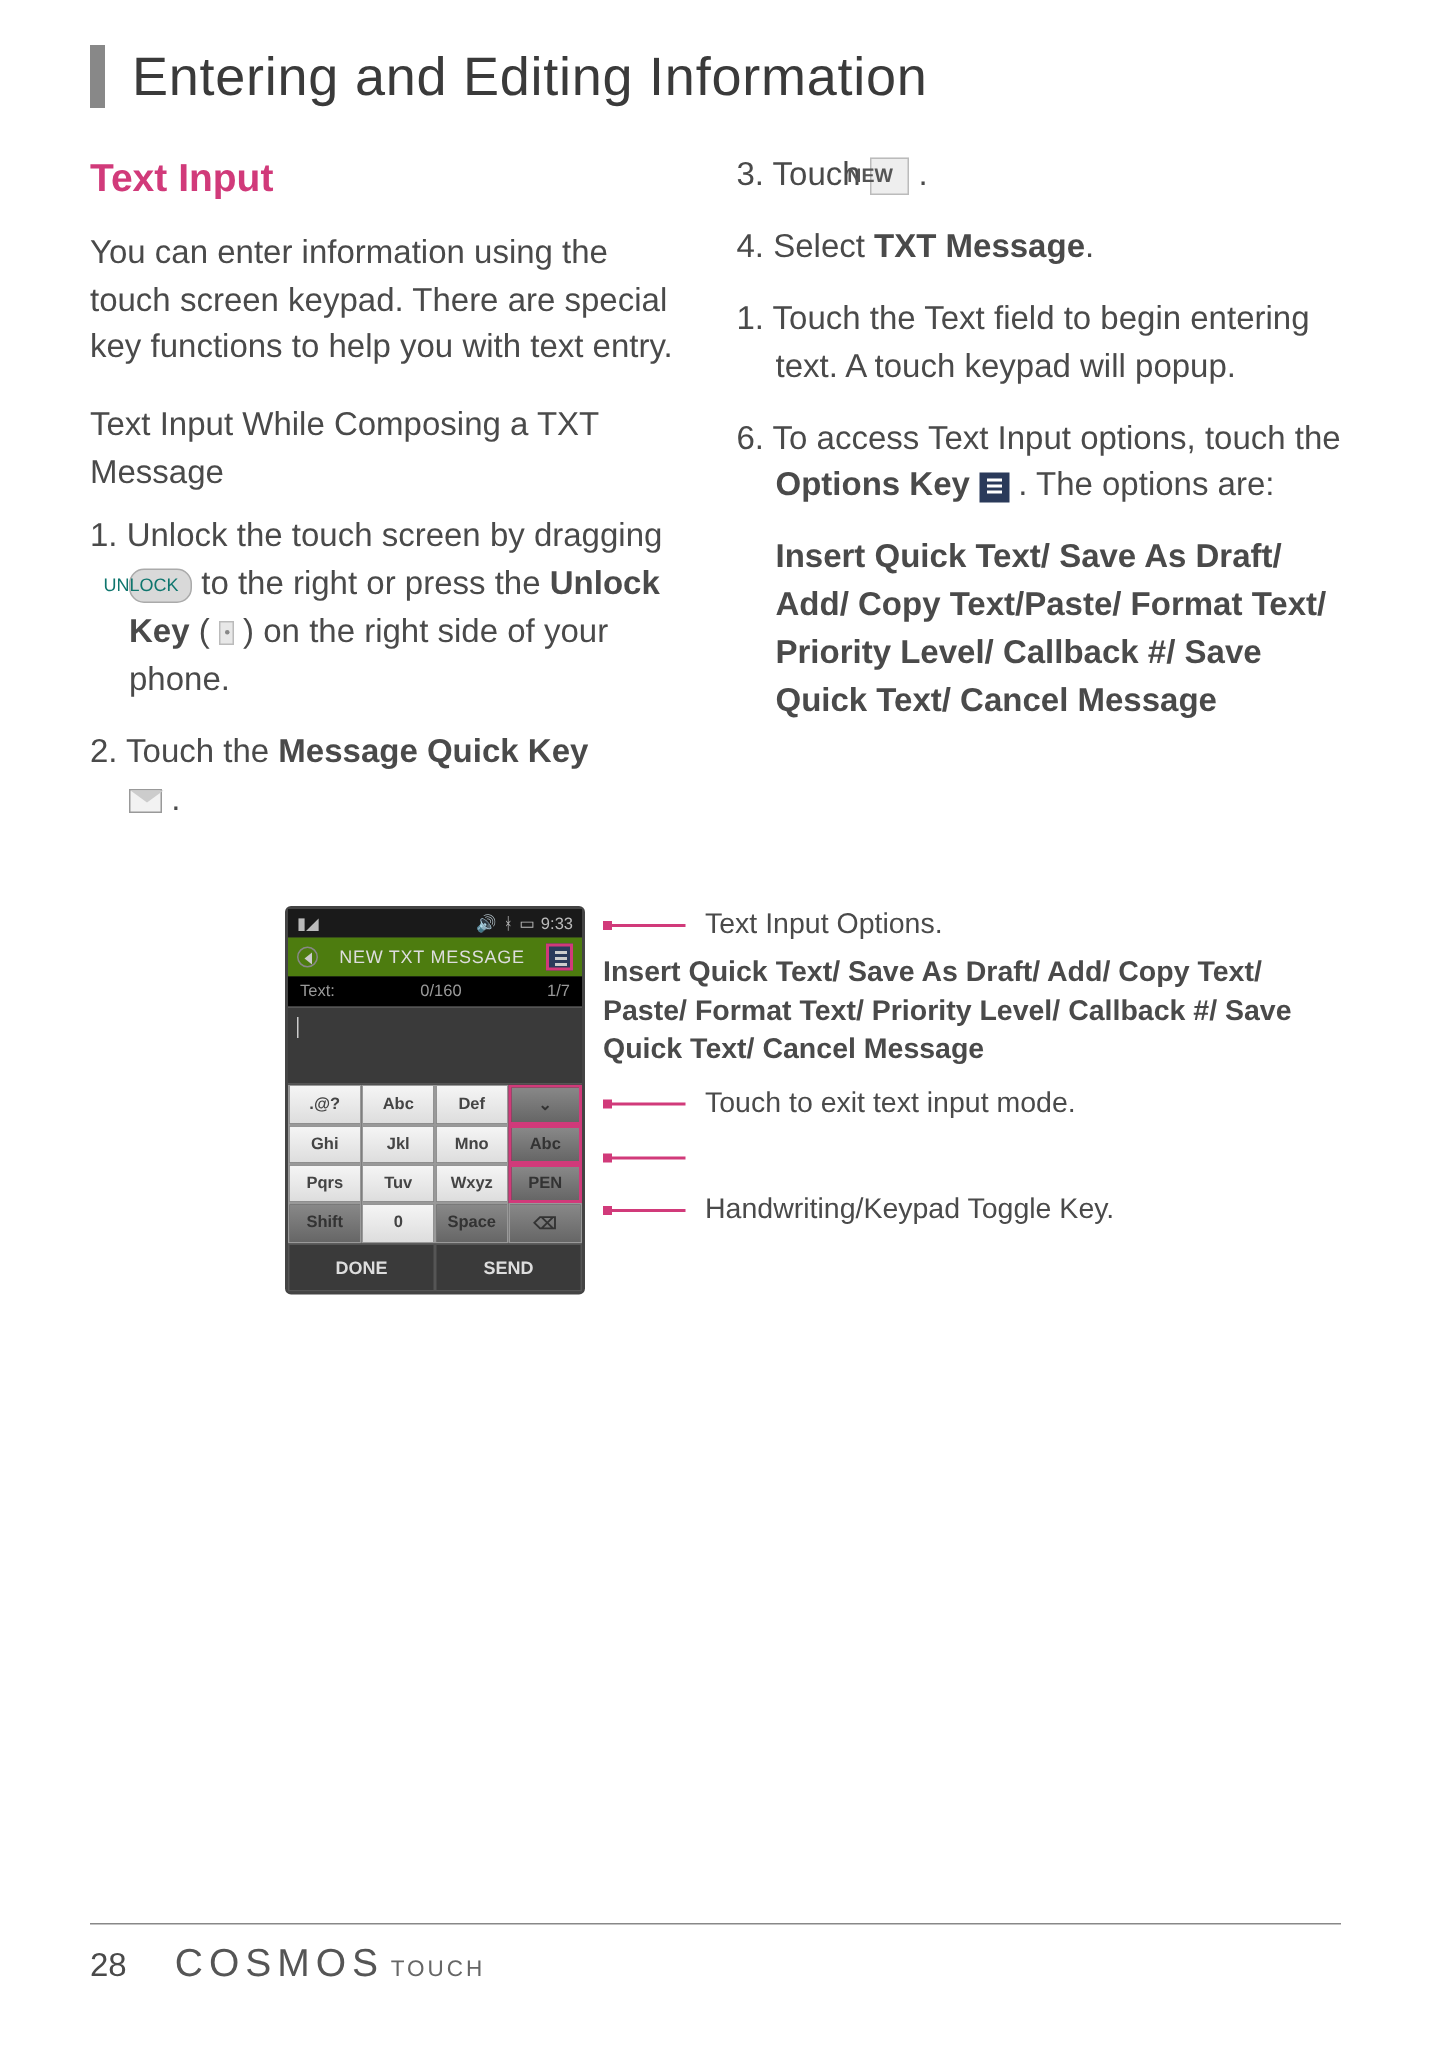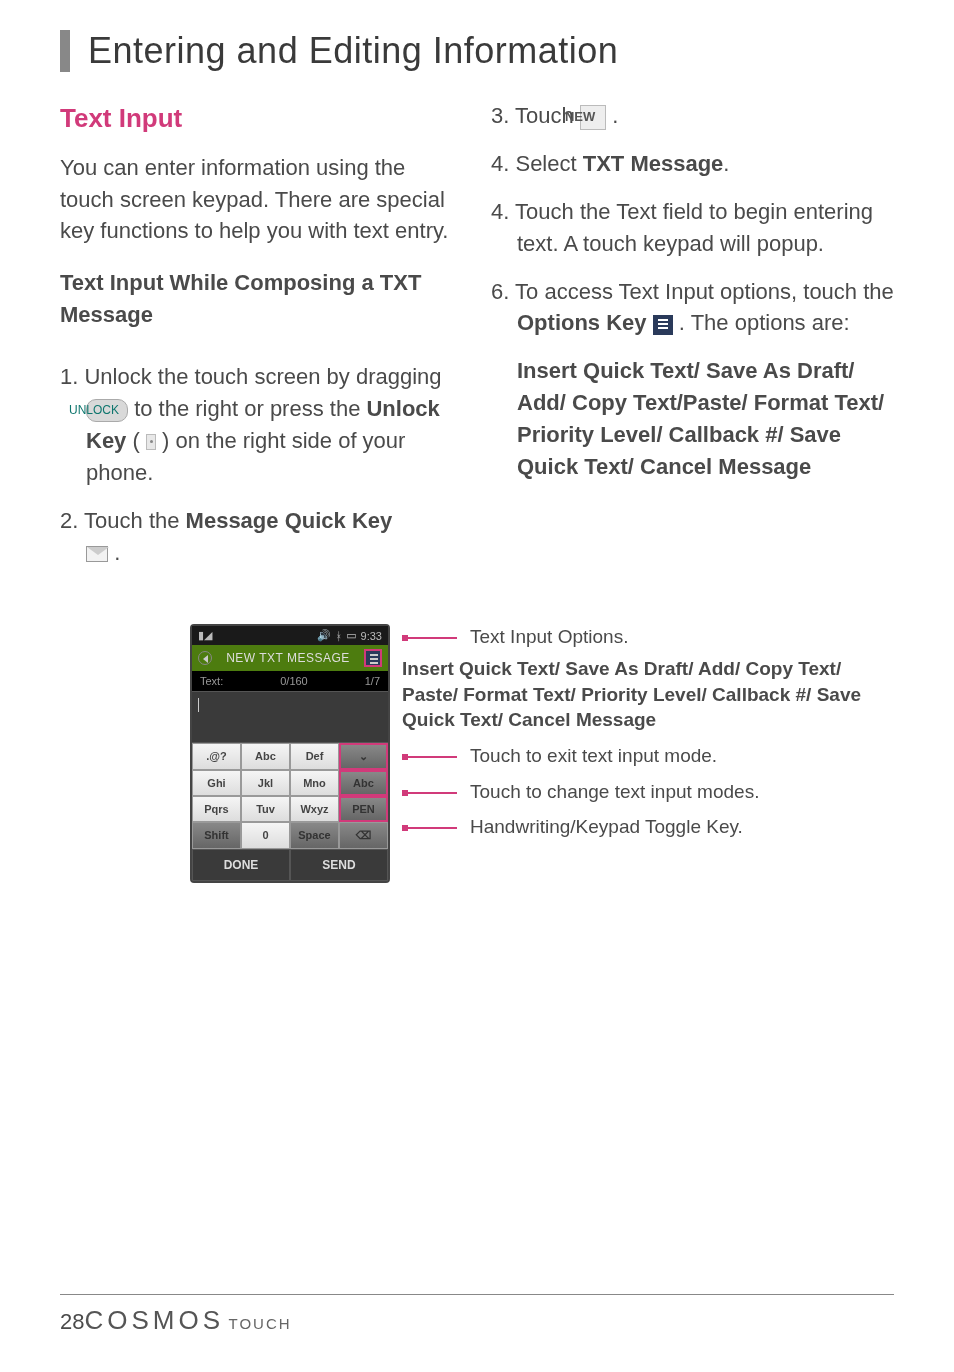--- a/index.html
+++ b/index.html
@@ -30,22 +30,22 @@
     font-size: 22px;
     line-height: 1.45;
     color: #4a4a4a;
   }
   .section-heading {
     color: #d13a7a;
     font-size: 26px;
     margin-bottom: 14px;
   }
   .subheading {
-    font-weight: 700;
-    margin: 20px 0 30px 0;
+    font-weight: 400;
+    margin: 20px 0 10px 0;
   }
   .para { margin-bottom: 18px; }
   ol.steps { list-style: none; padding: 0; }
   ol.steps li { margin-bottom: 16px; padding-left: 26px; text-indent: -26px; }
   .bold { font-weight: 600; }
   .inline-badge {
     display: inline-block;
     background: #d9d9d9;
     border: 1px solid #aaa;
     border-radius: 10px;
@@ -114,28 +114,28 @@
   .bottombar{display:grid;grid-template-columns:1fr 1fr;background:#3a3a3a;}
   .bottombar .btn{text-align:center;padding:8px 0;color:#ddd;font-size:12px;font-weight:bold;border:1px solid #555;}
   
   .callouts{flex:1;font-size:19px;color:#4a4a4a;line-height:1.35;}
   .callouts .co{margin-bottom:10px;}
   .lineconn{display:inline-block;vertical-align:middle;margin-right:8px;}
   .lineconn svg{display:block;}
   
   .footer{
     position:absolute;
-    bottom:36px;
+    bottom:48px;
     left:60px;
     right:60px;
     border-top:1px solid #888;
     padding-top:10px;
     display:flex;
     align-items:baseline;
-    gap:0;
+    gap:32px;
   }
   .pagenum{font-size:22px;color:#4a4a4a;}
   .brand{font-size:26px;letter-spacing:4px;color:#555;font-weight:300;}
   .brand-sub{font-size:15px;letter-spacing:2px;color:#666;}
 </style>
 </head>
 <body>
 
 <h1 class="page-title">Entering and Editing Information</h1>
 
@@ -168,21 +168,21 @@
     <ol class="steps">
       <li>
         <span>3. Touch </span>
         <span class="inline-new">NEW</span>
         <span> .</span>
       </li>
       <li>
         <span>4. Select </span>
         <span class="bold">TXT Message</span><span>.</span>
       </li>
-      <li>4. Touch the Text field to begin entering text. A touch keypad will popup.</li>
+      <li>1. Touch the Text field to begin entering text. A touch keypad will popup.</li>
       <li>
         <span>6. To access Text Input options, touch the </span>
         <span class="bold">Options Key</span>
         <span class="inline-options"></span>
         <span> . The options are:</span>
         <p class="bold" style="margin-top:16px;padding-left:0;text-indent:0;">Insert Quick Text/ Save As Draft/ Add/ Copy Text/Paste/ Format Text/ Priority Level/ Callback #/ Save Quick Text/ Cancel Message</p>
       </li>
     </ol>
   </div>
 </div>
@@ -252,21 +252,21 @@
             <rect x="0" y="1" width="6" height="6" fill="#d13a7a"></rect>
           </svg>
       </span><span>Touch to exit text input mode.</span>
     </div>
     <div class="co">
       <span class="lineconn">
         <svg width="60" height="8">
             <line x1="0" y1="4" x2="55" y2="4" stroke="#d13a7a" stroke-width="2"></line>
             <rect x="0" y="1" width="6" height="6" fill="#d13a7a"></rect>
           </svg>
-      </span><span>Touch to change text input modes.</span>
+      </span>
     </div>
     <div class="co">
       <span class="lineconn">
         <svg width="60" height="8">
             <line x1="0" y1="4" x2="55" y2="4" stroke="#d13a7a" stroke-width="2"></line>
             <rect x="0" y="1" width="6" height="6" fill="#d13a7a"></rect>
           </svg>
       </span><span>Handwriting/Keypad Toggle Key.</span>
     </div>
   </div>

